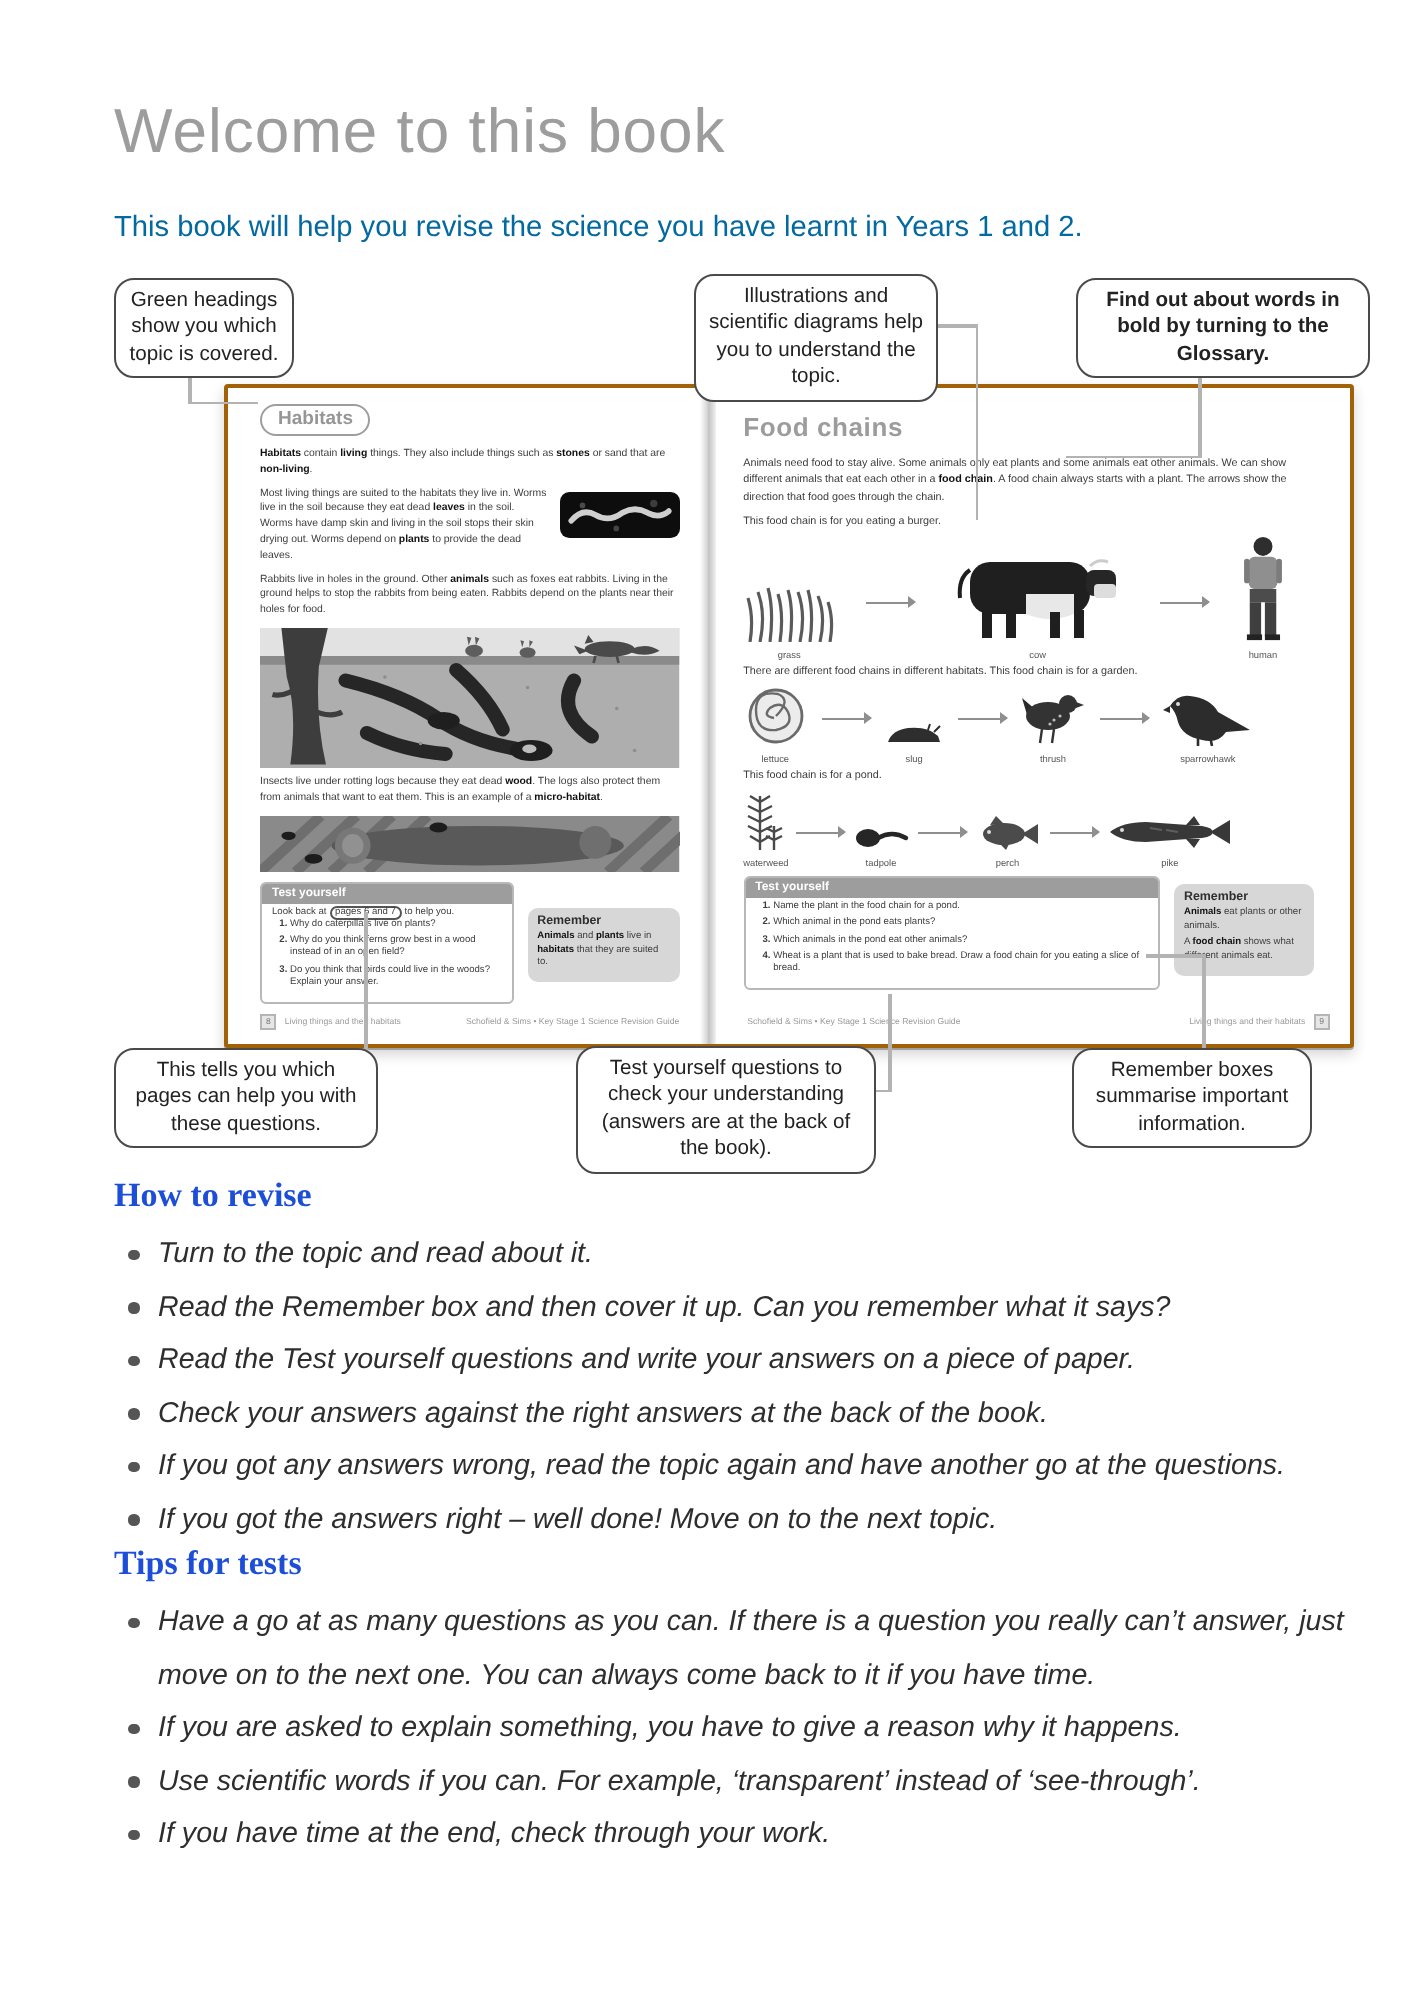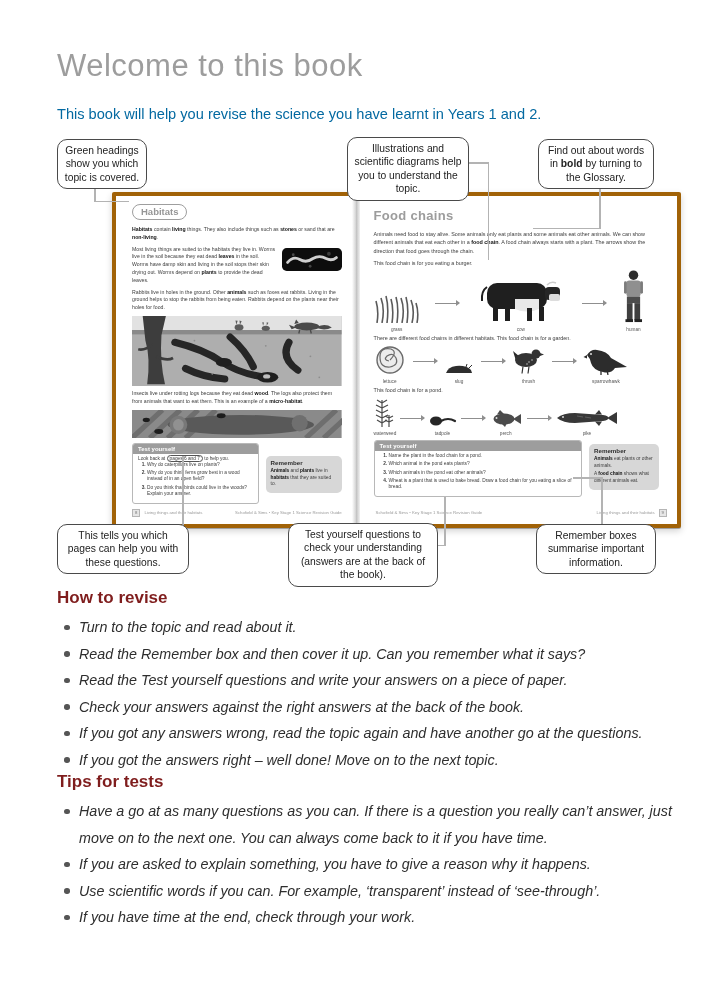--- a/index.html
+++ b/index.html
@@ -8,30 +8,30 @@
 
   
   .page-title{position:absolute;left:57px;top:48px;margin:0;font-size:31px;font-weight:normal;color:#9d9d9d;letter-spacing:.5px;}
   .intro{position:absolute;left:57px;top:106px;margin:0;font-size:14.6px;color:#0369a1;}
 
   
   .callout{position:absolute;z-index:6;box-sizing:border-box;background:#fff;border:1.4px solid #4a4a4a;
            border-radius:10px;padding:4px 6px;text-align:center;font-size:10.3px;line-height:1.3;color:#222;}
   .c1{left:57px;top:139px;width:90px;}
   .c2{left:347px;top:137px;width:122px;}
-  .c3{left:538px;top:139px;width:116px;}
+  .c3{left:538px;top:139px;width:147px;font-weight:bold;}
   .c4{left:57px;top:524px;width:132px;}
   .c5{left:288px;top:523px;width:150px;}
   .c6{left:536px;top:524px;width:120px;}
 
   .cline{position:absolute;z-index:5;background:#b3b3b3;}
 
   
   .book{position:absolute;left:112px;top:192px;width:561px;height:328px;z-index:2;display:flex;
-        background:#fff;border:4px solid #a16207;border-radius:2px;
+        background:#fff;border:2px solid #a16207;border-radius:2px;
         box-shadow:0 3px 7px rgba(0,0,0,.18), 0 1px 0 #bbb;}
   .page-left{box-sizing:border-box;width:42%;padding:8px 10px 20px 16px;position:relative;font-size:5.2px;overflow:hidden;}
   .spine{width:8px;background:linear-gradient(to right,#ffffff 0%,#d6d6d6 45%,#c3c3c3 55%,#f2f2f2 100%);}
   .page-right{box-sizing:border-box;flex:1;padding:12px 18px 20px 14px;position:relative;overflow:hidden;}
 
   .stadium{display:inline-block;border:1.3px solid #9e9e9e;border-radius:9px;padding:1px 8px 2px;
            color:#969696;font-weight:bold;font-size:9.5px;margin:0 0 6px;background:#fff;}
   .bp{margin:0 0 4px;line-height:1.5;color:#3d3d3d;font-size:5.2px;}
   .bp b{color:#111;}
   .p2row{display:flex;gap:5px;align-items:flex-start;}
@@ -72,21 +72,21 @@
   .fc-item{display:flex;flex-direction:column;align-items:center;}
   .fc-label{font-size:4.7px;color:#555;margin-top:4px;}
   .fc-arrow{position:relative;width:24px;height:1.2px;background:#8f8f8f;}
   .fc-arrow::after{content:"";position:absolute;right:-1px;top:-2.6px;
                    border-left:4.5px solid #8f8f8f;border-top:3.2px solid transparent;border-bottom:3.2px solid transparent;}
   .mb1{margin-bottom:28px;} .mb2{margin-bottom:22px;} .mb3{margin-bottom:17px;}
 
   
   .textsec{position:absolute;left:57px;width:615px;}
   .sec-revise{top:588px;} .sec-tips{top:772px;}
-  .textsec h2{margin:0 0 6px;font-size:17px;color:#7f1d1d;font-weight:bold;}
+  .textsec h2{margin:0 0 6px;font-size:17px;color:#1d4ed8;font-weight:bold;font-family:Liberation Serif, serif;}
   .blist{list-style:none;margin:0;padding:0;}
   .blist li{position:relative;padding-left:22px;font-size:14.3px;line-height:26.5px;color:#2e2e2e;font-style:italic;}
   .blist li::before{content:"";position:absolute;left:7px;top:10.5px;width:5.5px;height:5.5px;border-radius:50%;background:#555;}
 </style>
 </head>
 <body>
 
 <div class="screen">
 
   <h1 class="page-title">Welcome to this book</h1>

